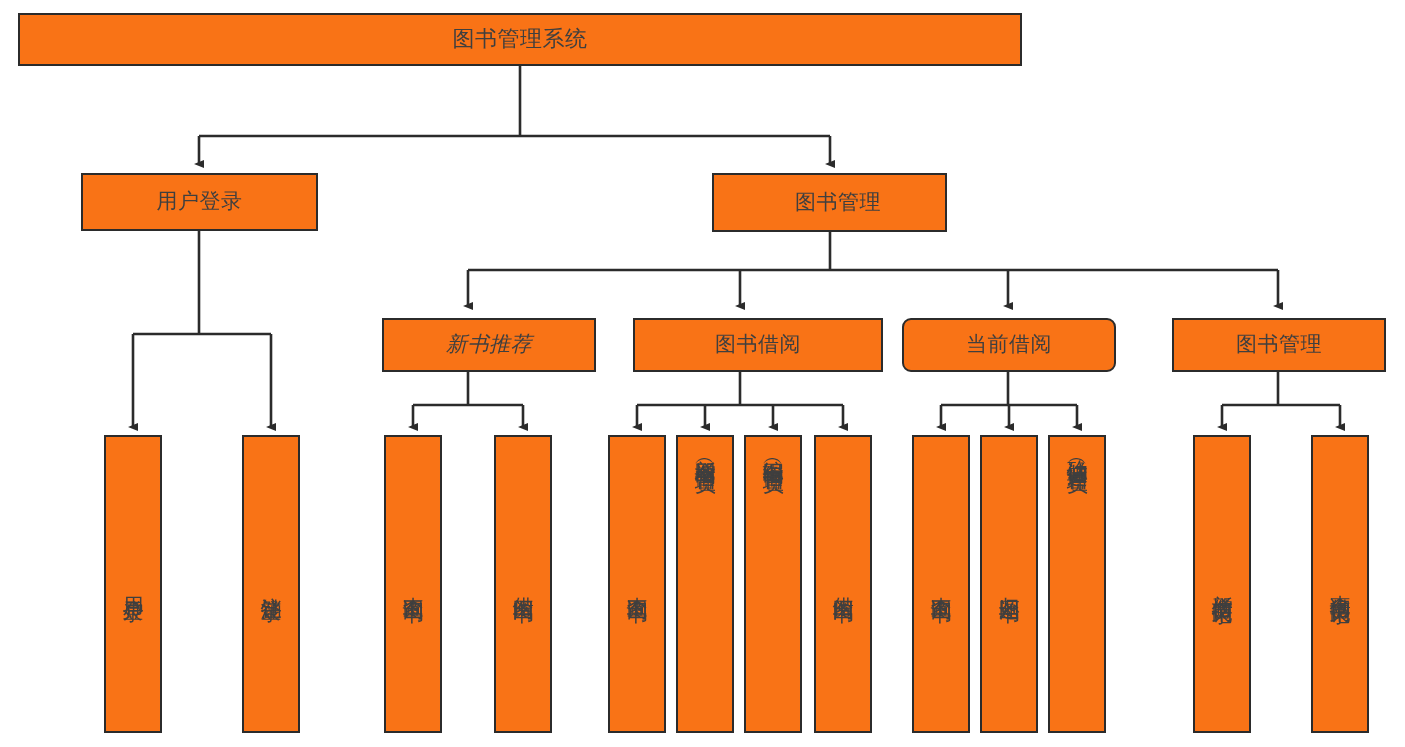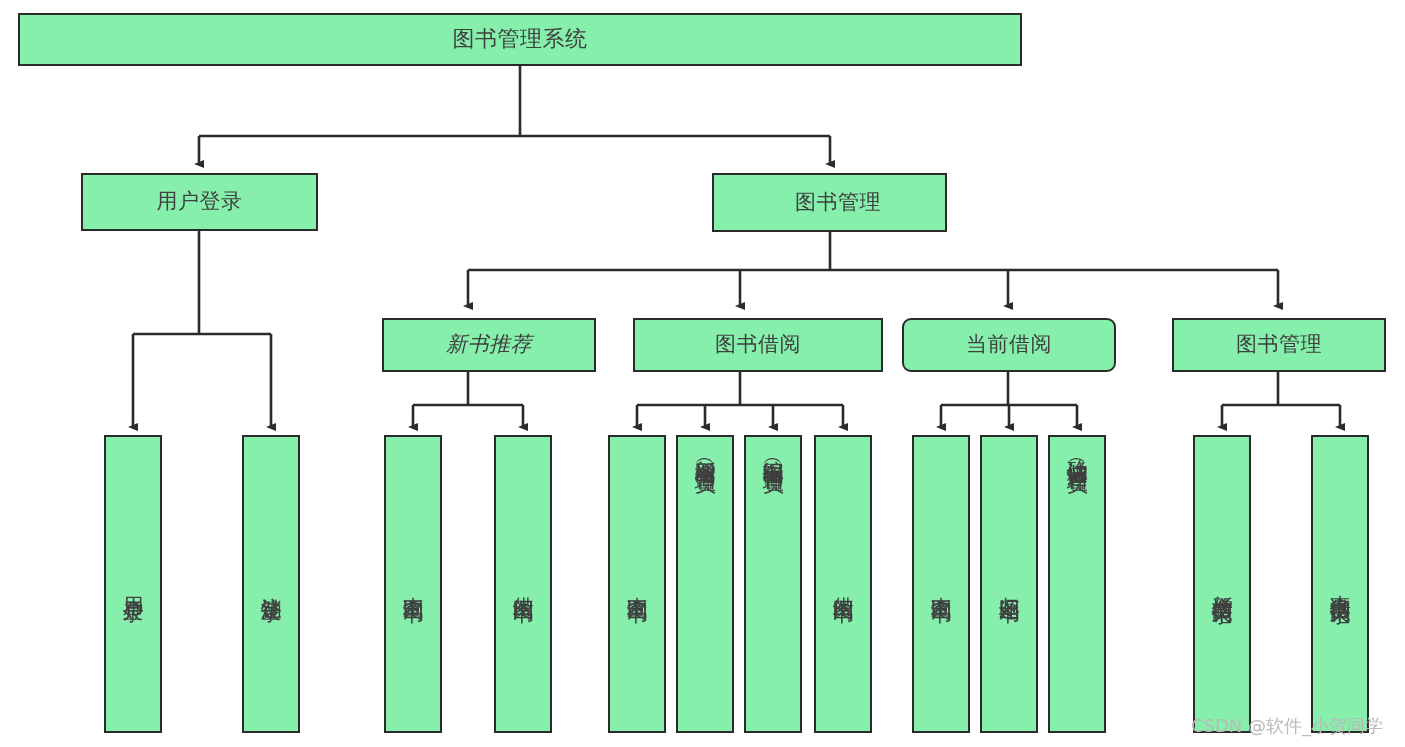--- a/index.html
+++ b/index.html
@@ -22,21 +22,21 @@
     position: absolute;
     left: 0;
     top: 0;
     width: 1405px;
     height: 747px;
     pointer-events: none;
   }
   .node {
     position: absolute;
     box-sizing: border-box;
-    background: #86efac;
+    background: #f97316;
     border: 2px solid #2b2b2b;
     display: flex;
     align-items: center;
     justify-content: center;
     color: #3f3f3f;
     z-index: 2;
   }
   .node-label {
     display: block;
     text-align: center;
@@ -191,15 +191,14 @@
     <span class="node-label">确认归还（管理员）</span>
   </div>
 
   <div class="node vertical centered" style="left:1193px; top:435px; width:58px; height:298px;">
     <span class="node-label">新增借阅记录</span>
   </div>
   <div class="node vertical centered" style="left:1311px; top:435px; width:58px; height:298px;">
     <span class="node-label">查询借阅记录</span>
   </div>
 
-  <div class="watermark" style="left:1191px; top:714px;">CSDN @软件_小贺同学</div>
 
 </div>
 
 </body></html>

